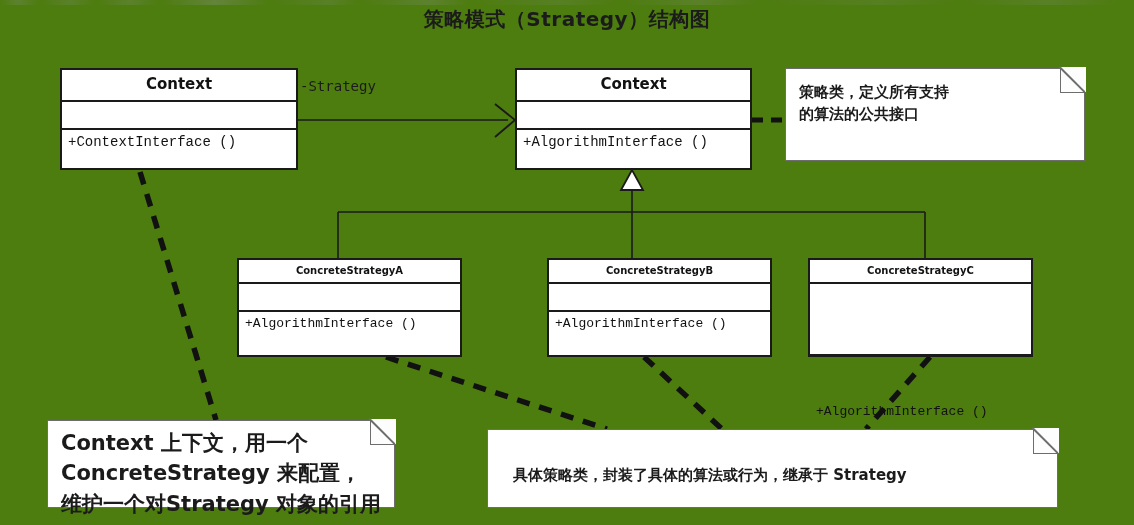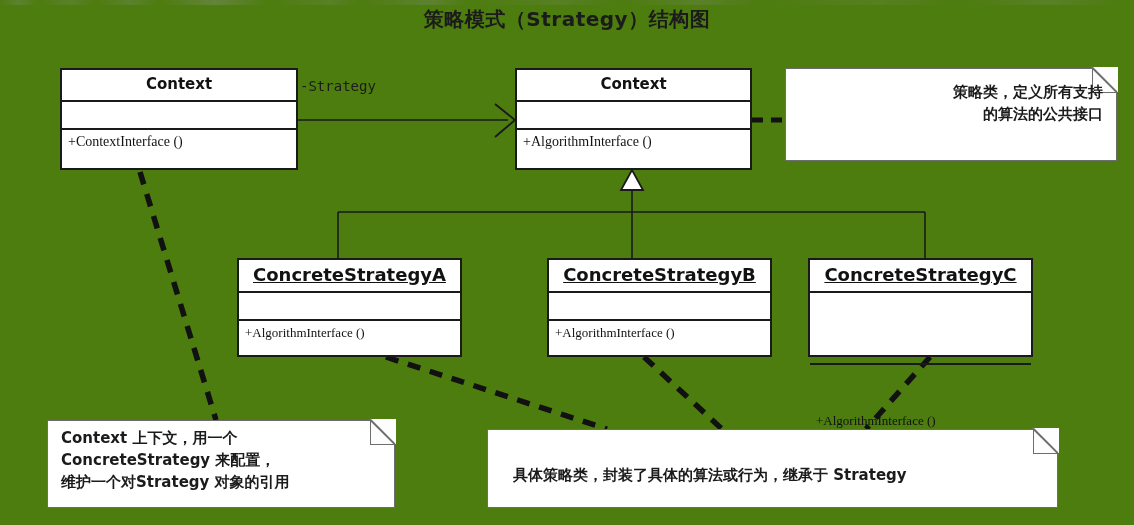--- a/index.html
+++ b/index.html
@@ -68,28 +68,28 @@
     color: #121212;
     border-bottom: 2px solid #1a1a1a;
     padding: 6px 2px 7px;
     line-height: 1.1;
   }
   .uml-class .cls-attrs {
     border-bottom: 2px solid #1a1a1a;
     min-height: 26px;
   }
   .uml-class .cls-ops {
-    font-family: Liberation Serif, serif;
+    font-family: Liberation Mono, monospace;
     font-size: 14px;
     color: #121212;
     padding: 4px 4px 4px 6px;
     line-height: 1.2;
     white-space: nowrap;
   }
-  .uml-class.small .cls-name { font-size: 18px; padding: 5px 12px 6px; text-decoration: underline; }
+  .uml-class.small .cls-name { font-size: 10px; padding: 5px 12px 6px; }
   .uml-class.small .cls-ops { font-size: 13px; }
 
   
   .uml-note {
     position: absolute;
     box-sizing: border-box;
   }
   .uml-note .note-shape {
     position: absolute;
     inset: 0;
@@ -125,21 +125,21 @@
     padding: 10px 14px;
     font-family: "DejaVu Sans", "Liberation Sans", sans-serif;
     font-size: 15px;
     font-weight: bold;
     color: #1b1b1b;
     line-height: 1.45;
     white-space: pre-line;
     box-sizing: border-box;
   }
   .uml-note.note-right .note-text { padding-top: 14px; }
-  .uml-note.note-bottom-left .note-text { padding-top: 8px; font-size: 15px; }
+  .uml-note.note-bottom-left .note-text { padding-top: 8px; font-size: 21px; }
   .uml-note.note-bottom-right .note-text { padding-top: 36px; padding-left: 26px; }
 
   
   .edge-label {
     position: absolute;
     font-family: "DejaVu Sans Mono", "Liberation Mono", monospace;
     font-size: 14px;
     color: #1b1b1b;
     white-space: nowrap;
   }
@@ -212,21 +212,21 @@
   </div>
 
   <div class="uml-class small" style="left:808px; top:258px; width:225px; height:99px;gap:44px;">
     <div class="cls-name">ConcreteStrategyC</div>
     <div class="cls-attrs"></div>
     <div class="cls-ops">+AlgorithmInterface ()</div>
   </div>
 
   <div class="edge-label" style="left:300px; top:78px;">-Strategy</div>
 
-  <div class="uml-note note-right" style="left:785px; top:68px; width:332px; height:93px;text-align:right;">
+  <div class="uml-note note-right" style="left:785px; top:68px; width:300px; height:93px;">
     <div class="note-shape"></div>
     <div class="note-fold"></div>
     <div class="note-text">策略类，定义所有支持
 的算法的公共接口</div>
   </div>
 
   <div class="uml-note note-bottom-left" style="left:47px; top:420px; width:348px; height:88px;">
     <div class="note-shape"></div>
     <div class="note-fold"></div>
     <div class="note-text">Context 上下文，用一个

